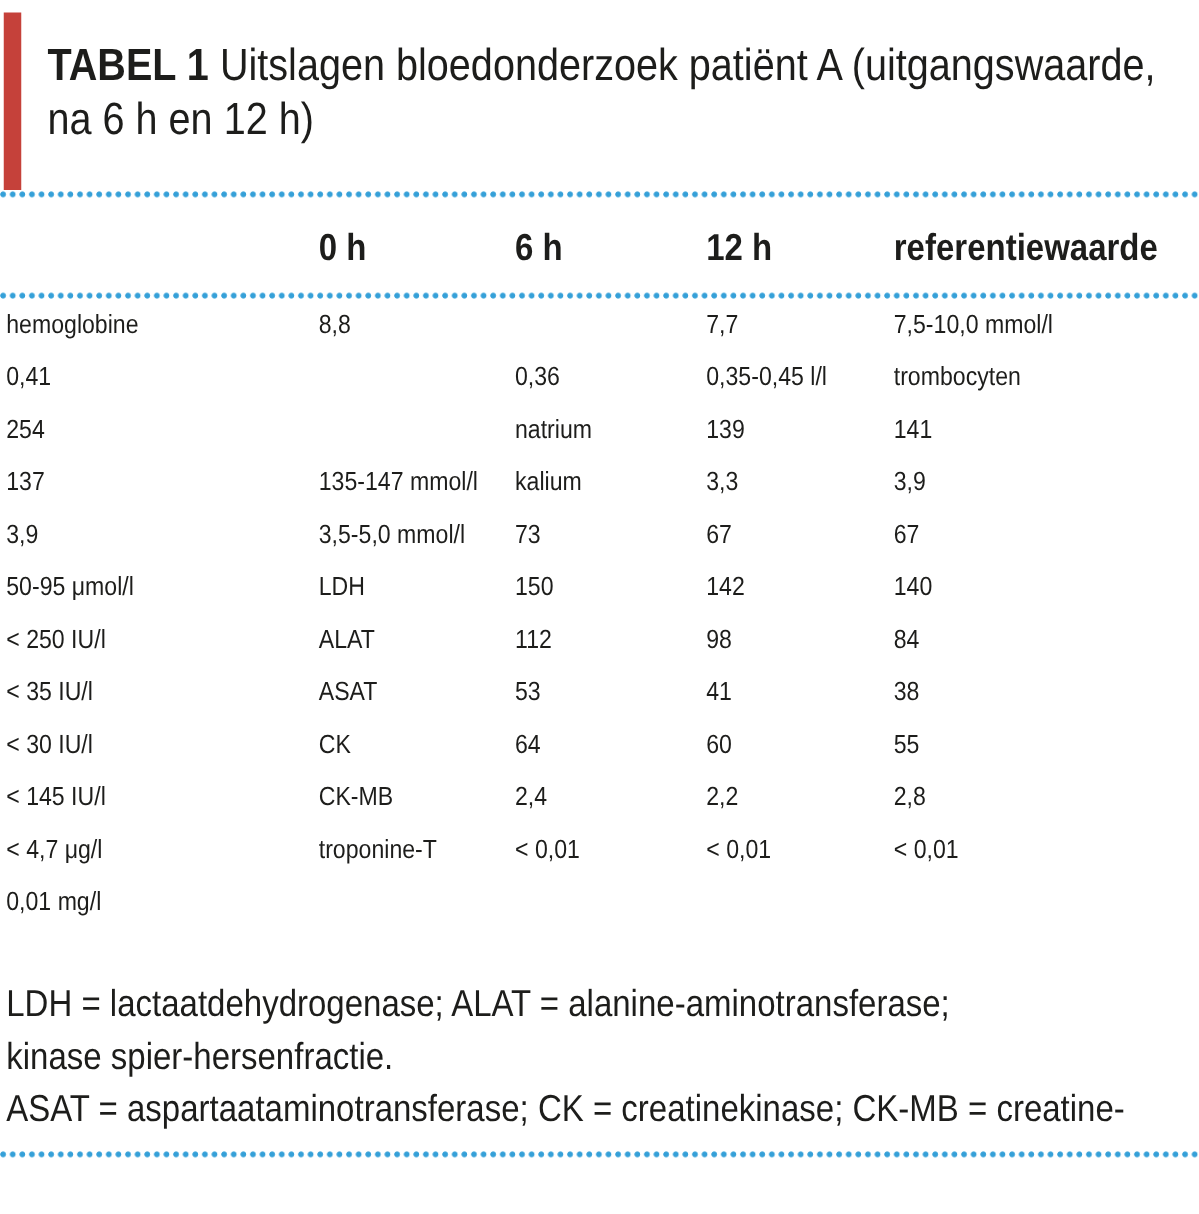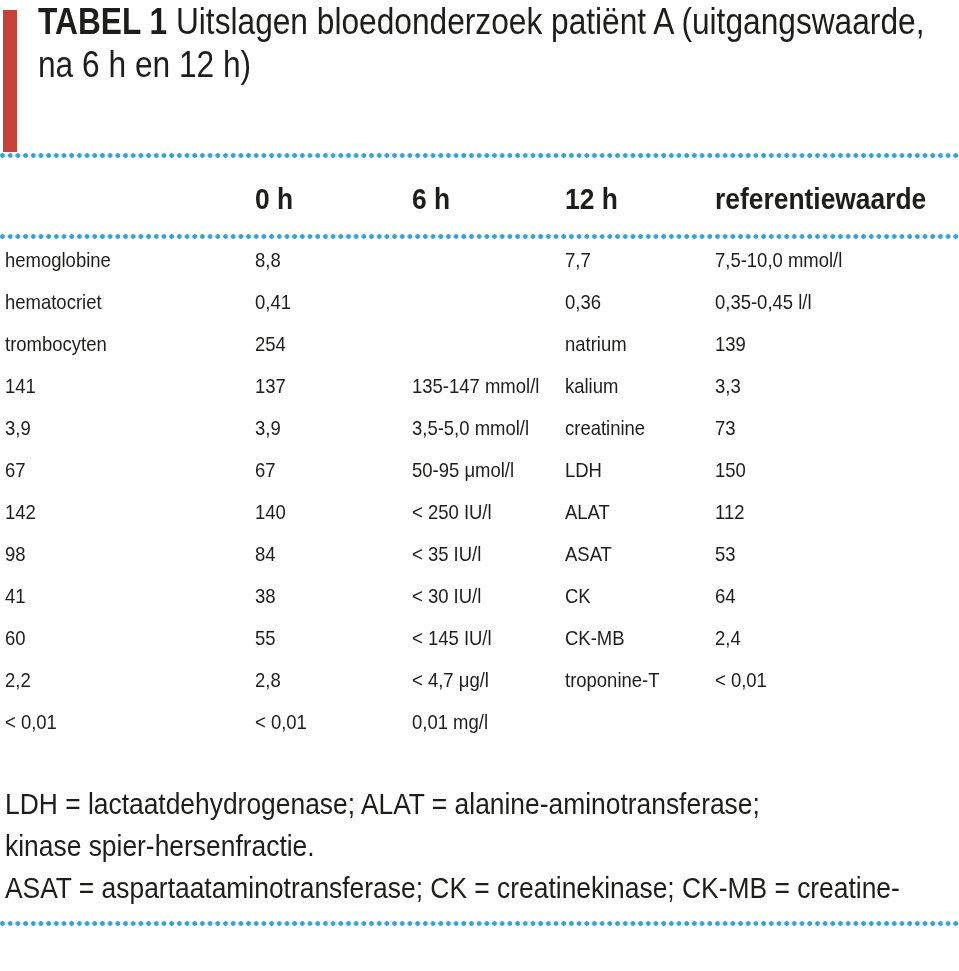--- a/index.html
+++ b/index.html
@@ -30,20 +30,21 @@
   .b { font-weight: 700; }
 
   .titleblock { position: relative; height: 153px; }
   .redbar {
     position: absolute;
     left: 3px; top: 10px;
     width: 14px; height: 142px;
     background: var(--red);
   }
   .title {
+    padding-top: 30px;
     margin-left: 38px;
     font-size: 36px;
     line-height: 43px;
   }
   .title .line { white-space: nowrap; }
 
   .dotline {
     height: 5px;
     background-image: radial-gradient(circle at 2.5px 2.5px, var(--blue) 2px, rgba(255,255,255,0) 2.6px);
     background-size: 7.7px 5px;
@@ -106,21 +107,20 @@
 
   <div class="dotline" style="margin-top:14px;"></div>
 
   <div class="grid tbody">
     <div class="cell"><span class="cond">hemoglobine</span></div>
     <div class="cell"><span class="cond">8,8</span></div>
     <div class="cell"><span class="cond"></span></div>
     <div class="cell"><span class="cond">7,7</span></div>
     <div class="cell"><span class="cond">7,5-10,0 mmol/l</span></div>
 
-    <div class="cell"><span class="cond">hematocriet</span></div>
     <div class="cell"><span class="cond">0,41</span></div>
     <div class="cell"><span class="cond"></span></div>
     <div class="cell"><span class="cond">0,36</span></div>
     <div class="cell"><span class="cond">0,35-0,45 l/l</span></div>
 
     <div class="cell"><span class="cond">trombocyten</span></div>
     <div class="cell"><span class="cond">254</span></div>
     <div class="cell"><span class="cond"></span></div>
 
     <div class="cell"><span class="cond">natrium</span></div>
@@ -128,21 +128,20 @@
     <div class="cell"><span class="cond">141</span></div>
     <div class="cell"><span class="cond">137</span></div>
     <div class="cell"><span class="cond">135-147 mmol/l</span></div>
 
     <div class="cell"><span class="cond">kalium</span></div>
     <div class="cell"><span class="cond">3,3</span></div>
     <div class="cell"><span class="cond">3,9</span></div>
     <div class="cell"><span class="cond">3,9</span></div>
     <div class="cell"><span class="cond">3,5-5,0 mmol/l</span></div>
 
-    <div class="cell"><span class="cond">creatinine</span></div>
     <div class="cell"><span class="cond">73</span></div>
     <div class="cell"><span class="cond">67</span></div>
     <div class="cell"><span class="cond">67</span></div>
     <div class="cell"><span class="cond">50-95 μmol/l</span></div>
 
     <div class="cell"><span class="cond">LDH</span></div>
     <div class="cell"><span class="cond">150</span></div>
     <div class="cell"><span class="cond">142</span></div>
     <div class="cell"><span class="cond">140</span></div>
     <div class="cell"><span class="cond">&lt; 250 IU/l</span></div>

